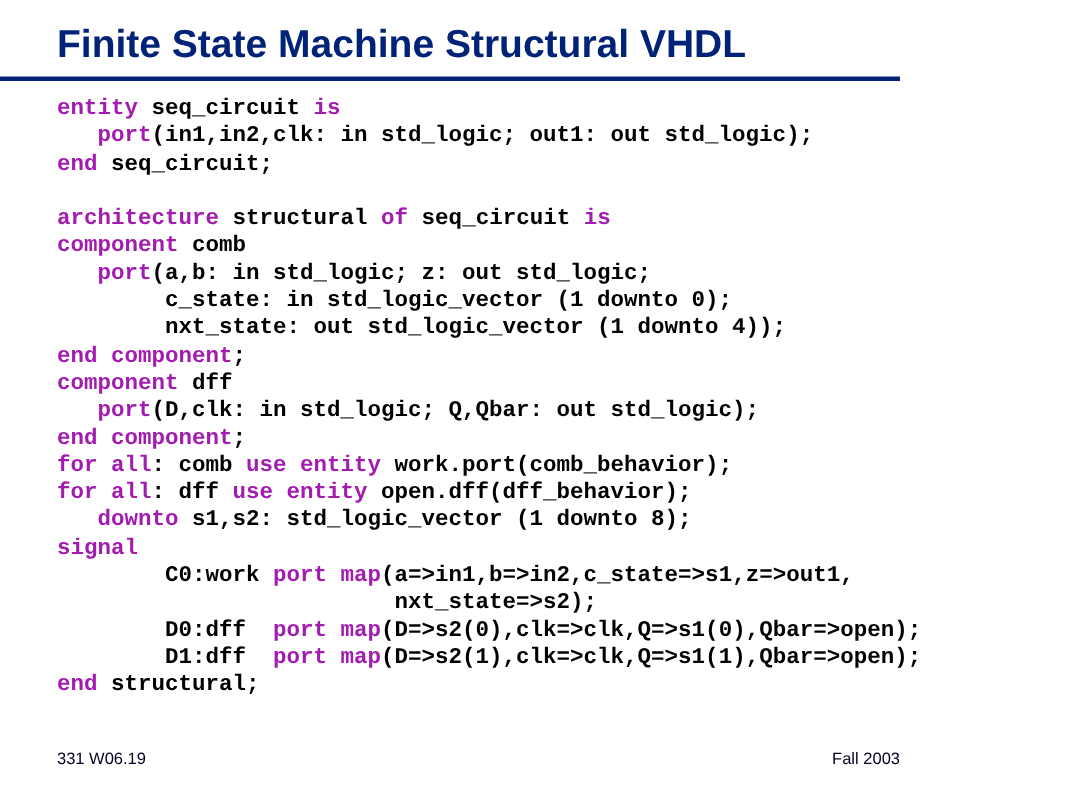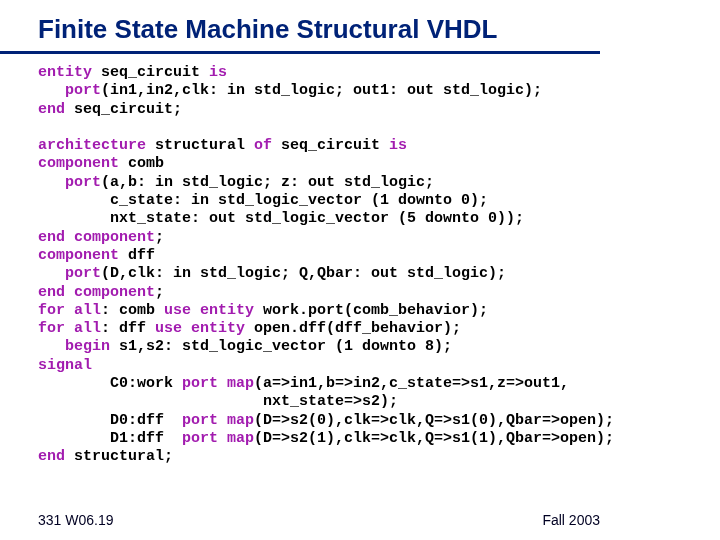--- a/index.html
+++ b/index.html
@@ -30,51 +30,51 @@
     font-size: 15px;
     font-weight: bold;
     line-height: 1.22;
     white-space: pre;
     color: #000000;
     padding-left: 38px;
   }
   .kw { color: #a21caf; margin-top: 28px; }
   .footer {
     position: absolute;
-    bottom: 12px;
+    bottom: 28px;
     left: 38px;
     right: 28px;
     font-family: Arial, Helvetica, sans-serif;
-    font-size: 14px;
+    font-size: 11px;
     color: #000022;
   }
   .footer .right { position: absolute; right: 0; bottom: 0; text-align: center; }
 </style>
 </head>
 <body>
 <div class="slide">
 
 <div class="title">Finite State Machine Structural VHDL</div>
 
 <div class="code"><span class="kw">entity</span><span> seq_circuit </span><span class="kw">is</span>
 <span class="kw">   port</span><span>(in1,in2,clk: in std_logic; out1: out std_logic);</span>
 <span class="kw">end</span><span> seq_circuit;</span>
 
 <span class="kw">architecture</span><span> structural </span><span class="kw">of</span><span> seq_circuit </span><span class="kw">is</span>
 <span class="kw">component</span><span> comb</span>
 <span class="kw">   port</span><span>(a,b: in std_logic; z: out std_logic;</span>
 <span>        c_state: in std_logic_vector (1 downto 0);</span>
-<span>        nxt_state: out std_logic_vector (5 downto 0));</span>
+<span>        nxt_state: out std_logic_vector (1 downto 4));</span>
 <span class="kw">end component</span><span>;</span>
 <span class="kw">component</span><span> dff</span>
 <span class="kw">   port</span><span>(D,clk: in std_logic; Q,Qbar: out std_logic);</span>
 <span class="kw">end component</span><span>;</span>
 <span class="kw">for all</span><span>: comb </span><span class="kw">use entity</span><span> work.port(comb_behavior);</span>
 <span class="kw">for all</span><span>: dff </span><span class="kw">use entity</span><span> open.dff(dff_behavior);</span>
-<span class="kw">   begin</span><span> s1,s2: std_logic_vector (1 downto 8);</span>
+<span class="kw">   downto</span><span> s1,s2: std_logic_vector (1 downto 8);</span>
 <span class="kw">signal</span>
 <span>        C0:work </span><span class="kw">port map</span><span>(a=&gt;in1,b=&gt;in2,c_state=&gt;s1,z=&gt;out1,</span>
 <span>                         nxt_state=&gt;s2);</span>
 <span>        D0:dff  </span><span class="kw">port map</span><span>(D=&gt;s2(0),clk=&gt;clk,Q=&gt;s1(0),Qbar=&gt;open);</span>
 <span>        D1:dff  </span><span class="kw">port map</span><span>(D=&gt;s2(1),clk=&gt;clk,Q=&gt;s1(1),Qbar=&gt;open);</span>
 <span class="kw">end</span><span> structural;</span></div>
 
 <div class="footer">
   <span>331 W06.19</span>
   <span class="right">Fall 2003</span>

